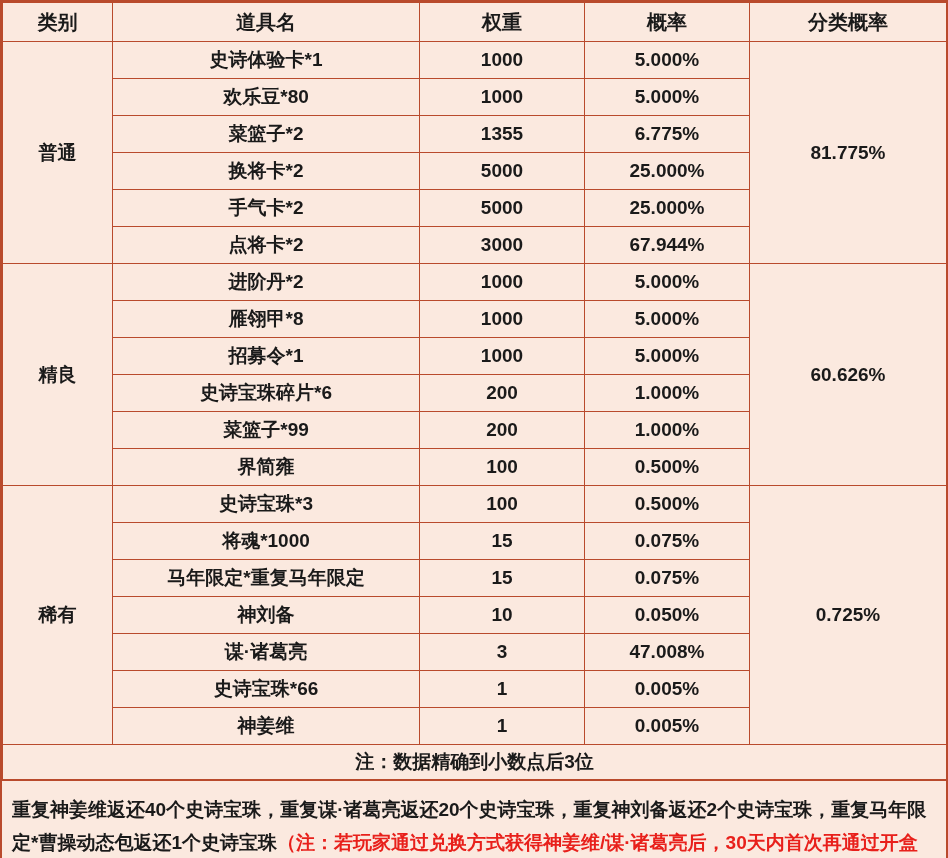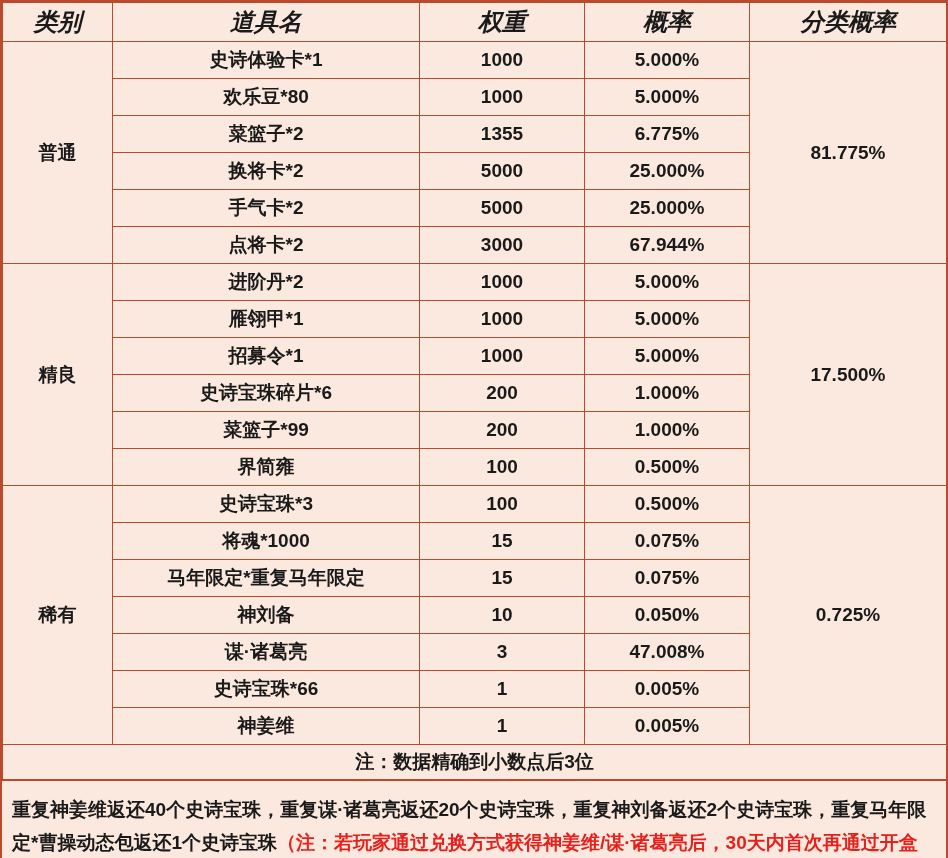--- a/index.html
+++ b/index.html
@@ -33,22 +33,21 @@
     text-align: center;
     vertical-align: middle;
     font-size: 19px;
     padding: 2px 0;
     background: #fbe9df;
     font-weight: bold;
     color: #1a1a1a;
   }
   table.loot th {
     height: 34px;
-    font-size: 24px;
-    font-style: italic;
+    font-size: 20px;
   }
   td.cat, td.catprob {
     font-size: 21px;
   }
   tr.datarow td {
     height: 32px;
   }
   col.c0 { width: 110px; }
   col.c1 { width: 307px; }
   col.c2 { width: 165px; }
@@ -130,24 +129,24 @@
         <td>点将卡*2</td>
         <td>3000</td>
         <td>67.944%</td>
       </tr>
 
       <tr class="datarow">
         <td class="cat" rowspan="6">精良</td>
         <td>进阶丹*2</td>
         <td>1000</td>
         <td>5.000%</td>
-        <td class="catprob" rowspan="6">17.500%</td>
-      </tr>
-      <tr class="datarow">
-        <td>雁翎甲*1</td>
+        <td class="catprob" rowspan="6">60.626%</td>
+      </tr>
+      <tr class="datarow">
+        <td>雁翎甲*8</td>
         <td>1000</td>
         <td>5.000%</td>
       </tr>
       <tr class="datarow">
         <td>招募令*1</td>
         <td>1000</td>
         <td>5.000%</td>
       </tr>
       <tr class="datarow">
         <td>史诗宝珠碎片*6</td>

